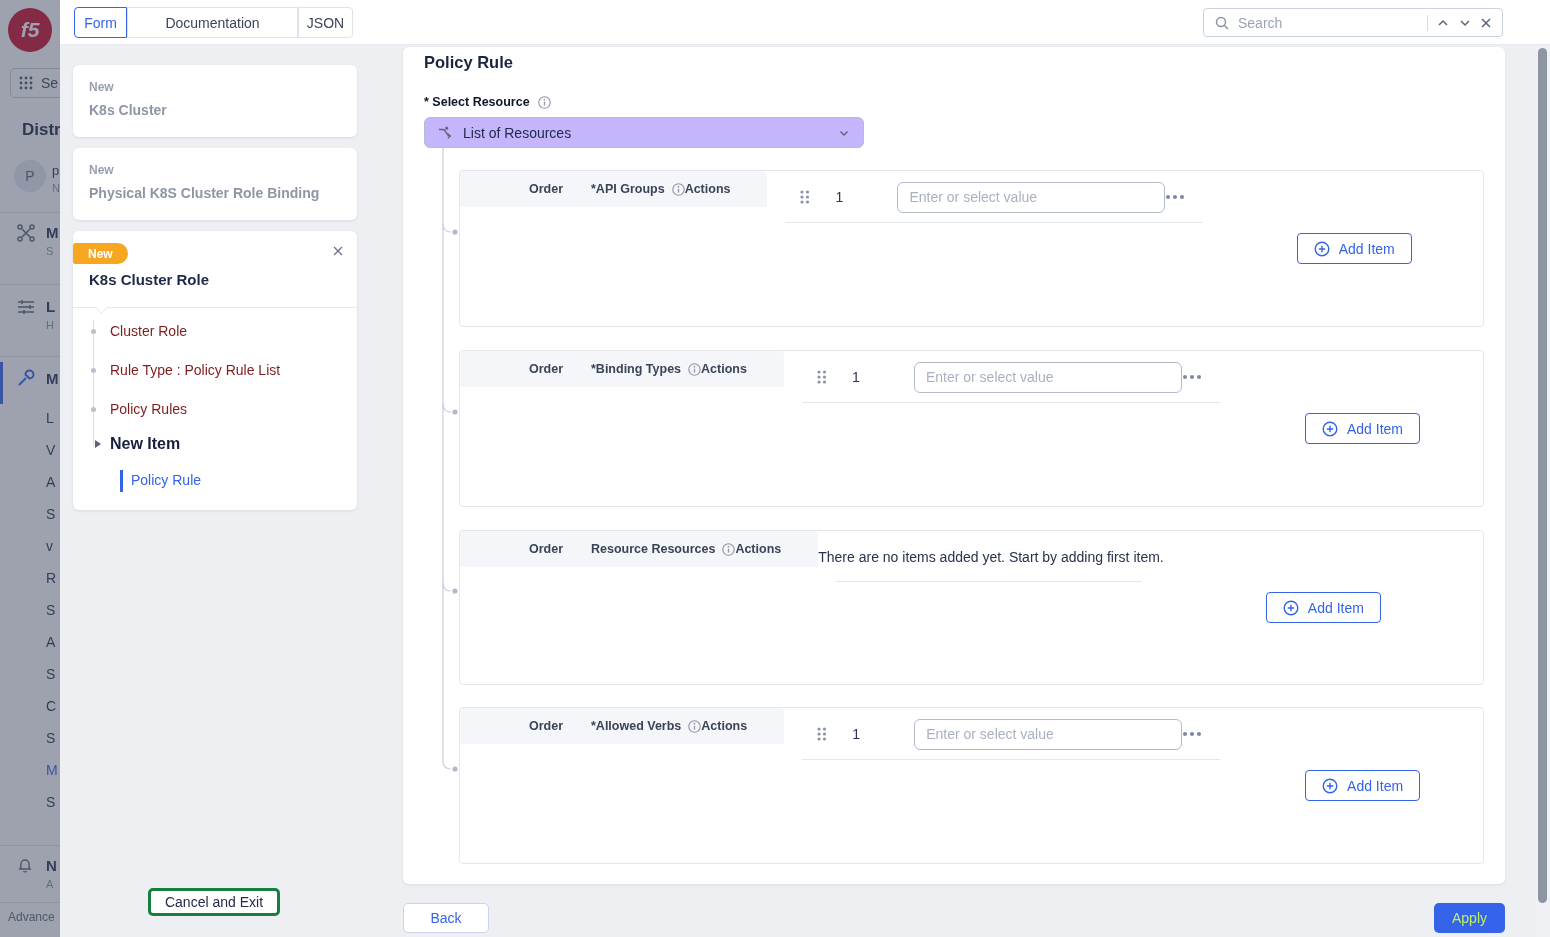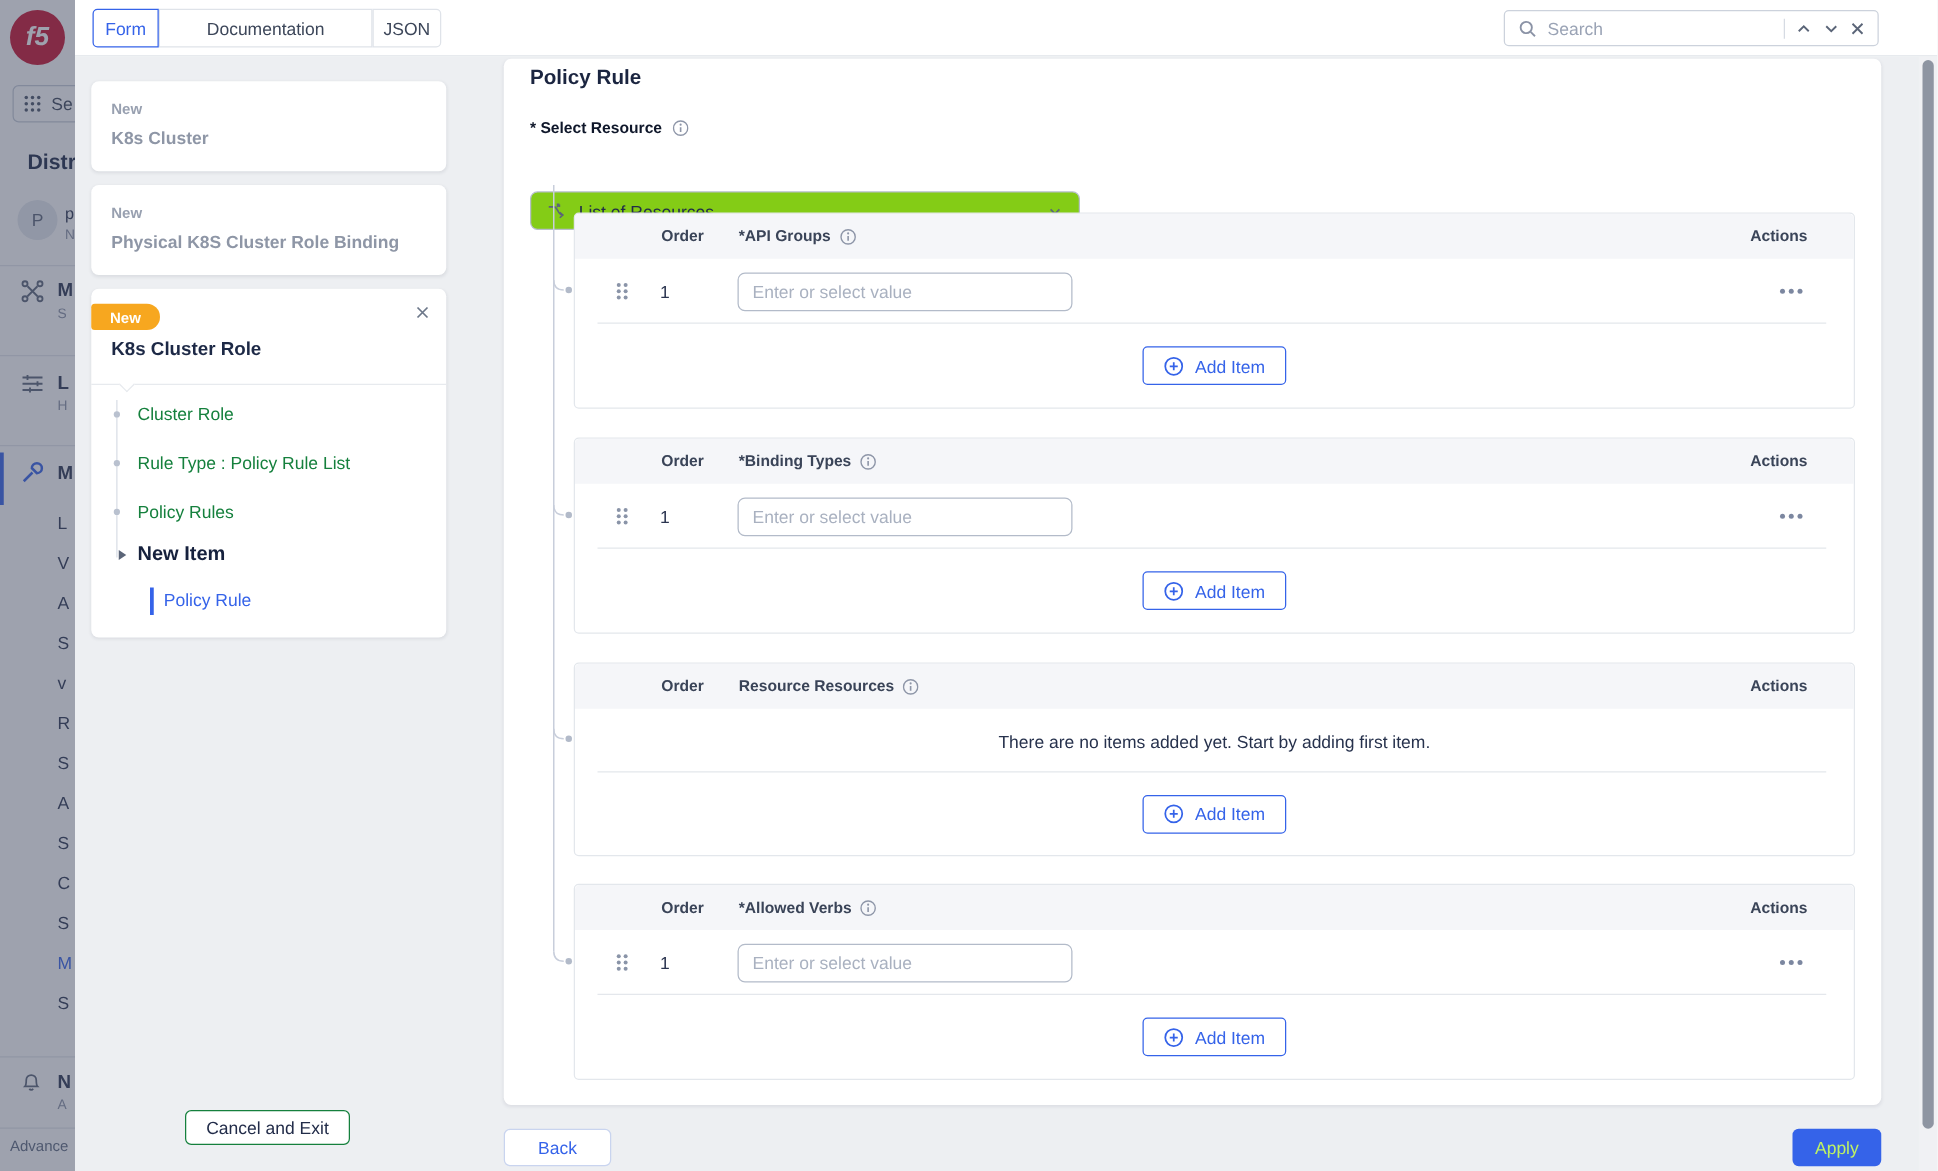--- a/index.html
+++ b/index.html
@@ -53,42 +53,42 @@
   .card .card-title { position:absolute; left:16px; top:37px; font-size:14px; font-weight:700; color:#8e96a6; }
   .card.active-card .card-title { color:#1d2946; font-size:15px; top:40px; }
   .badge { position:absolute; left:0; top:12px; height:21px; padding:0 15px; background:#f7a71f;
     border-radius:3px 11px 11px 3px; color:#fff; font-size:12px; font-weight:700; display:flex; align-items:center; }
   .card-x { position:absolute; right:13px; top:12px; cursor:pointer; }
   .card-hr { position:absolute; left:0; right:0; top:76px; height:1px; background:#e7eaee; }
   .notch { position:absolute; left:24px; top:72px; width:9px; height:9px; background:#fff;
     border-right:1px solid #e7eaee; border-bottom:1px solid #e7eaee; transform:rotate(45deg); }
   .tree-line { position:absolute; left:20px; top:89px; width:1px; height:126px; background:#d9dee6; }
   .tree-dot { position:absolute; left:18px; width:5px; height:5px; border-radius:50%; background:#b9c1cf; }
-  .tree-item { position:absolute; left:37px; font-size:14px; color:#15803d; cursor:pointer; white-space:nowrap; }
+  .tree-item { position:absolute; left:37px; font-size:14px; color:#7f1d1d; cursor:pointer; white-space:nowrap; }
   .tree-item.section { font-size:16px; font-weight:600; color:#16213d; }
   .tree-caret { position:absolute; left:22px; top:209px; width:0; height:0;
     border-left:6px solid #5b6578; border-top:4px solid transparent; border-bottom:4px solid transparent; }
   .pr-bar { position:absolute; left:47px; top:239px; width:3px; height:22px; background:#3563e9; }
   .tree-item.current { color:#3563e9; }
   .cancel-btn { position:absolute; left:148px; top:888px; width:132px; height:28px; background:#fff;
-    border:1px solid #15803d; border-radius:5px; color:#222c49; font-size:14px; display:flex;
+    border:3px solid #15803d; border-radius:5px; color:#222c49; font-size:14px; display:flex;
     align-items:center; justify-content:center; cursor:pointer; z-index:3; }
   
   .panel { position:absolute; left:403px; top:47px; width:1102px; height:837px; background:#fff;
     border-radius:6px; box-shadow:0 1px 3px rgba(20,30,60,.08); z-index:2; }
   .panel-title { position:absolute; left:21px; top:6px; font-size:16.5px; font-weight:600; color:#1b2540; }
   .field-label { position:absolute; left:21px; top:48px; font-size:12.5px; font-weight:700; color:#0f172a;
     display:flex; align-items:center; gap:8px; }
   .dropdown { position:absolute; left:21px; top:70px; width:440px; height:31px; border:1px solid #b6bec9;
-    border-radius:6px; background:#84cc16; display:flex; align-items:center; gap:10px; padding:0 12px; cursor:pointer;margin-top:36px; }
+    border-radius:6px; background:#c4b5fd; display:flex; align-items:center; gap:10px; padding:0 12px; cursor:pointer; }
   .dropdown .val { font-size:14px; color:#222c49; }
   .dropdown .chev { margin-left:auto; display:flex; }
   .connector { position:absolute; left:0; top:0; pointer-events:none; }
   .vf-section { position:absolute; left:56px; width:1025px; height:157px; border:1px solid #e3e7ec;
-    border-radius:4px; background:#fff; display:flex; flex-direction:column; }
+    border-radius:4px; background:#fff; display:flex; flex-direction:row; }
   .sec-head { height:36px; background:#f5f6f9; border-radius:4px 4px 0 0; display:flex; align-items:center;
     padding:0 37px 0 69px; }
   .hcell { font-size:12.5px; font-weight:700; color:#3a4458; }
   .h-order { width:62px; }
   .h-field { display:flex; align-items:center; gap:7px; }
   .h-actions { margin-left:auto; }
   .sec-row { height:52px; display:flex; align-items:center; position:relative; padding:0 40px 0 32px; }
   .sec-row .divider, .empty-row .divider { position:absolute; bottom:0; left:18px; right:22px; height:1px; background:#e4e7ec; }
   .drag { display:flex; cursor:grab; }
   .ordnum { margin-left:25px; width:37px; font-size:14px; color:#2b3550; }

